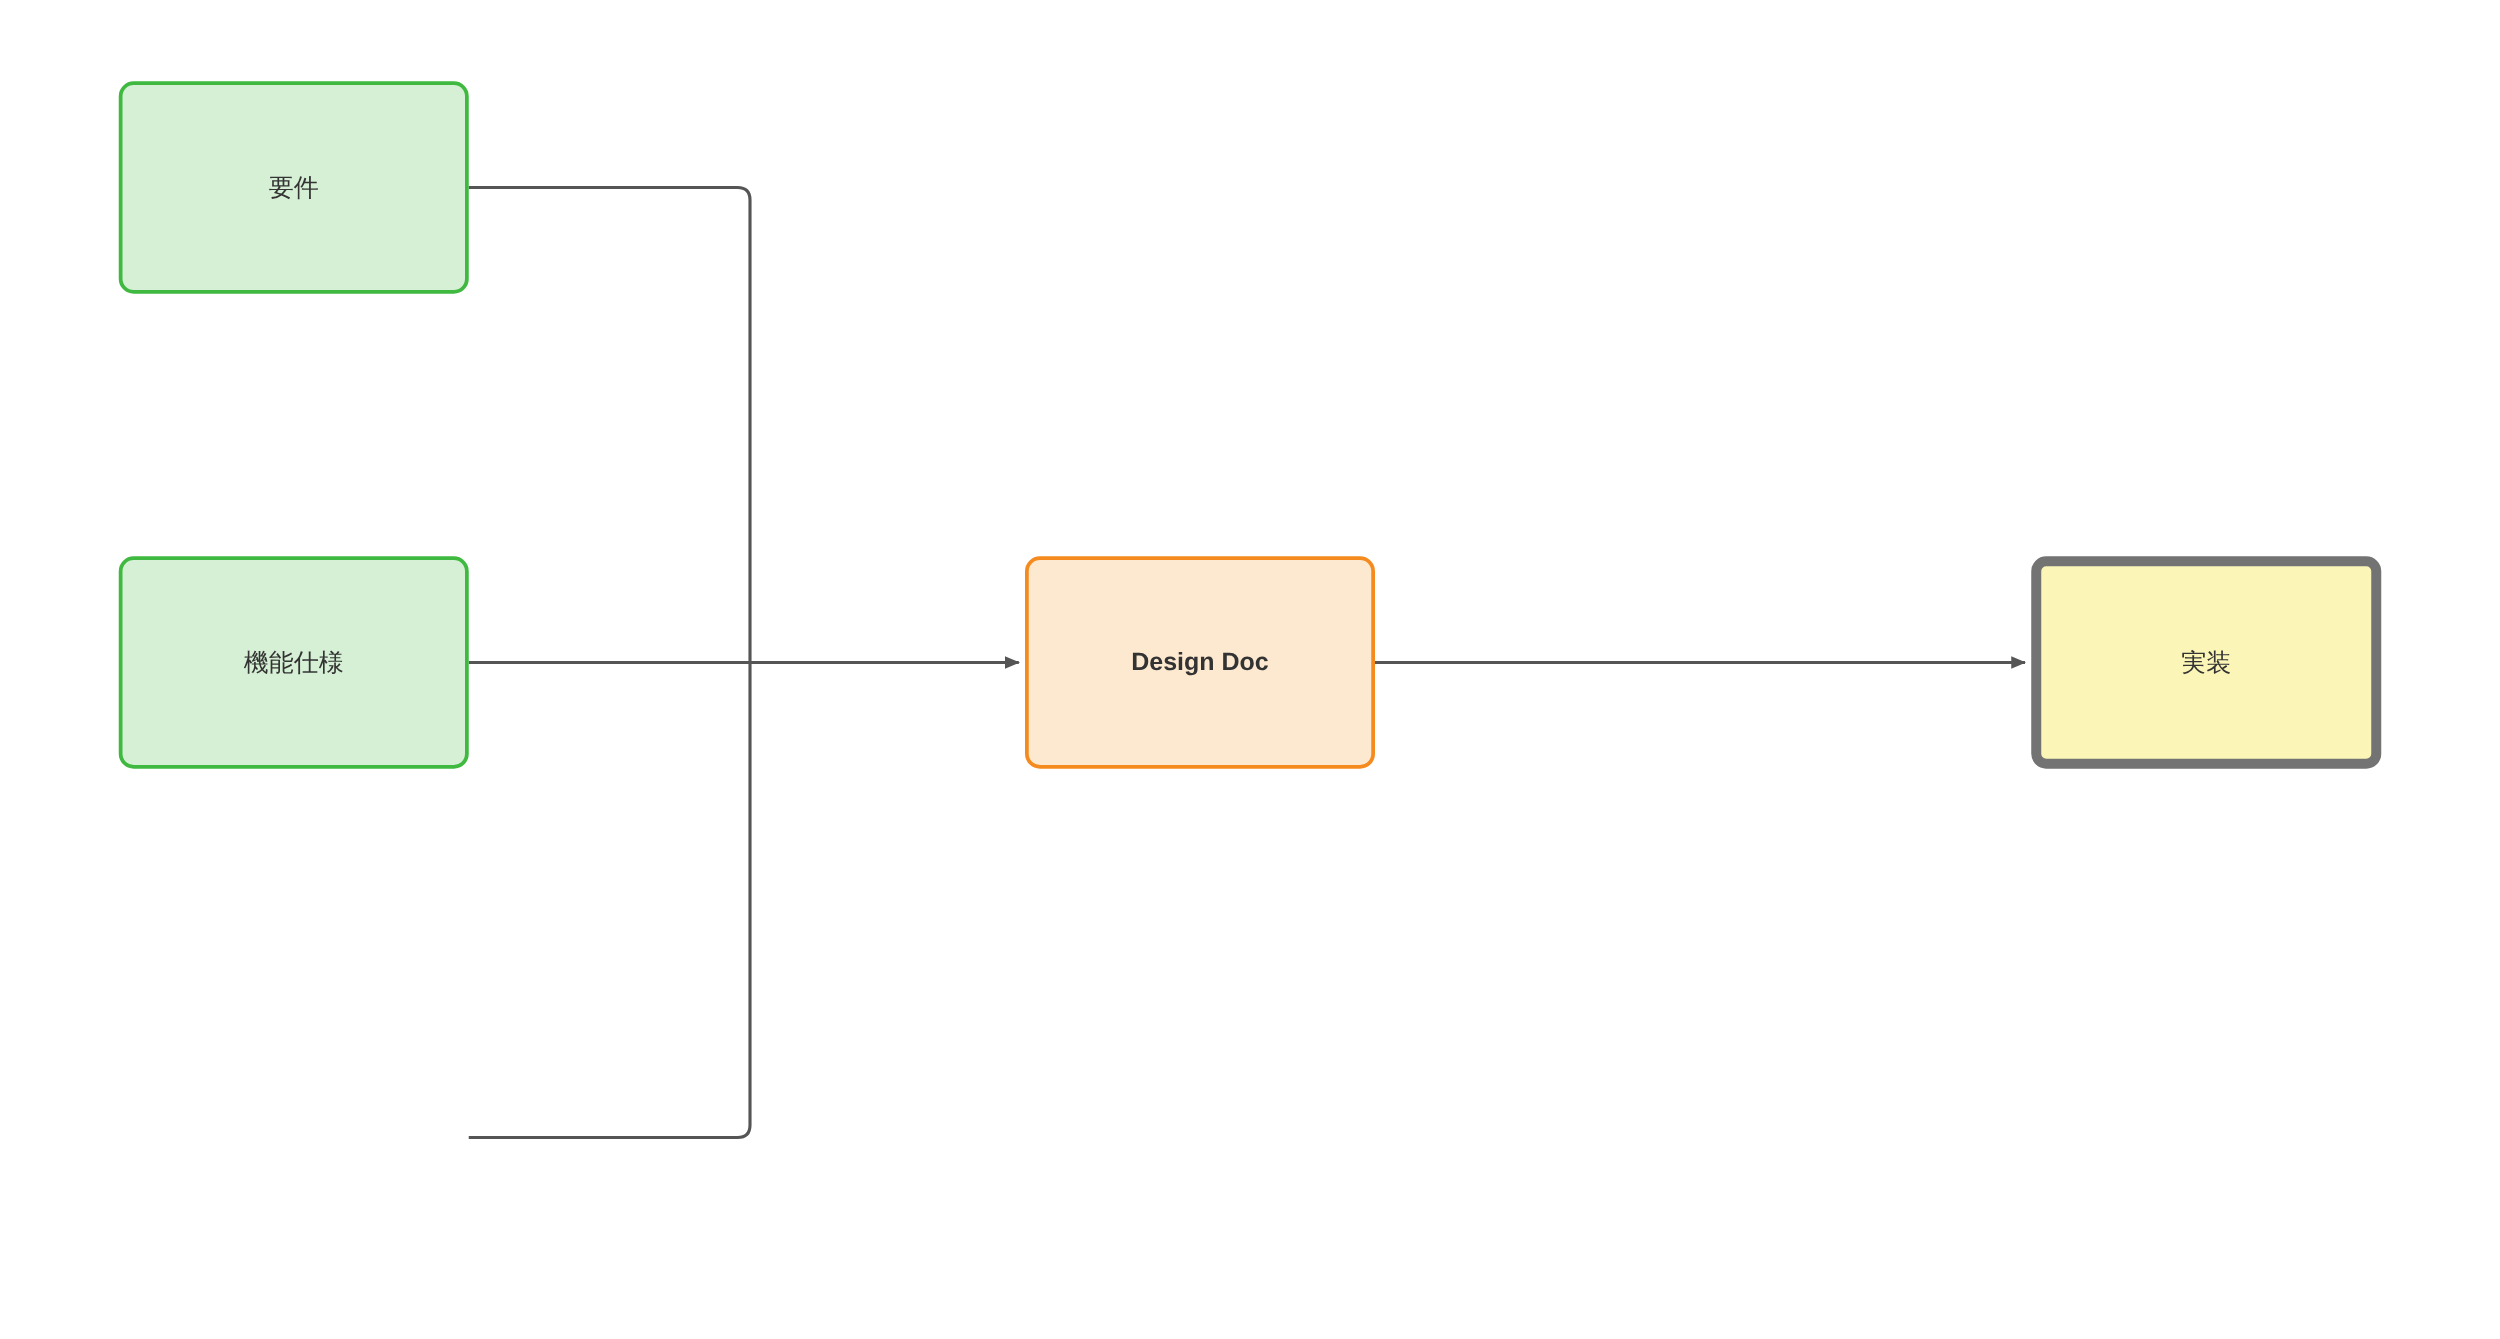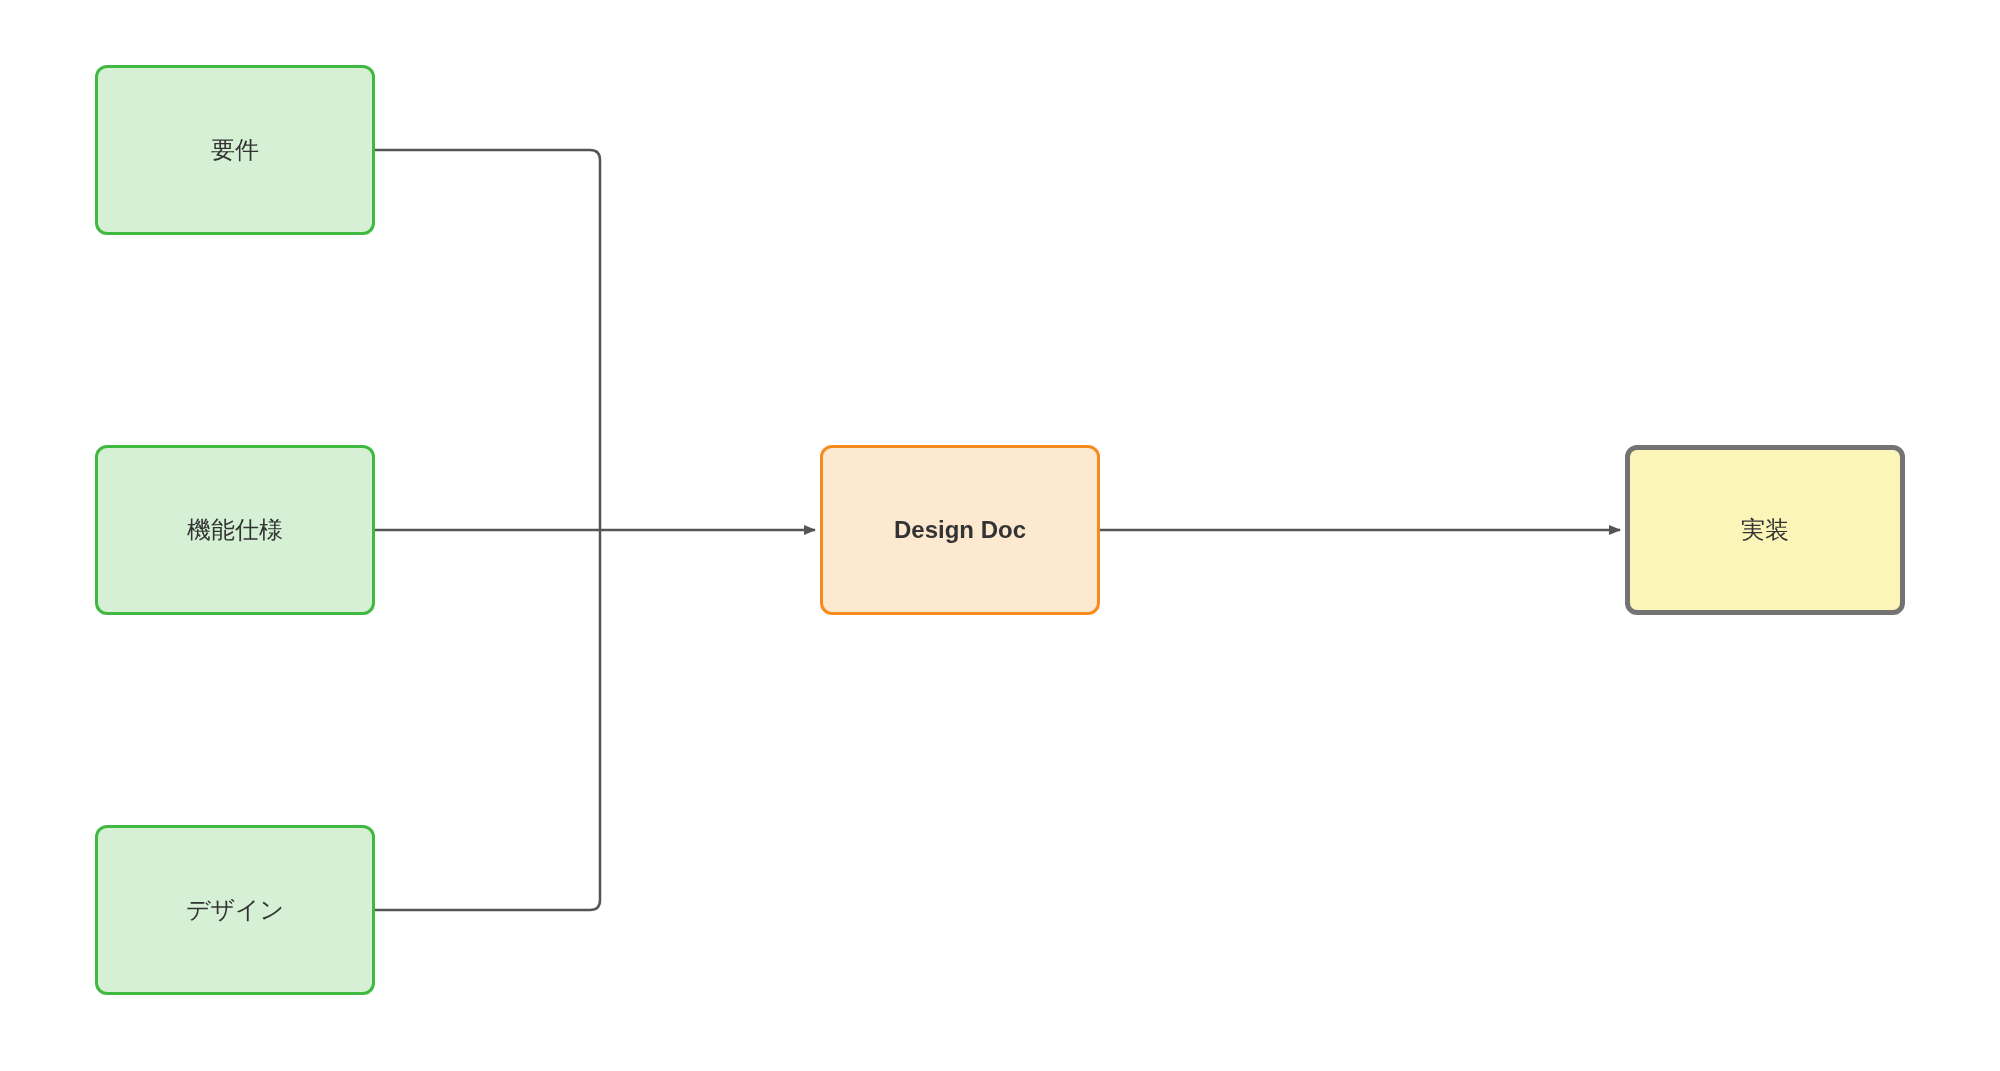--- a/index.html
+++ b/index.html
@@ -18,36 +18,36 @@
       position: relative;
       width: 100%;
       height: 100%;
     }
     .node {
       position: absolute;
       display: flex;
       align-items: center;
       justify-content: center;
       border-radius: 12px;
-      font-size: 24px;
+      font-size: 20px;
       color: #333;
       font-weight: 500;
     }
     .node-green {
       background: #d5f0d5;
       border: 3px solid #3fb93f;
     }
     .node-orange {
       background: #fde9d0;
       border: 3px solid #f58b1e;
       font-weight: 700;
     }
     .node-yellow {
       background: #fbf6b8;
-      border: 5px solid #737373;
+      border: 8px solid #737373;
     }
     svg.connectors {
       position: absolute;
       top: 0;
       left: 0;
       width: 2000px;
       height: 1071px;
       pointer-events: none;
     }
   </style>
@@ -75,23 +75,20 @@
   </svg>
 
   <div class="node node-green" style="left:95px; top:65px; width:280px; height:170px;">
     <span>要件</span>
   </div>
 
   <div class="node node-green" style="left:95px; top:445px; width:280px; height:170px;font-family:Liberation Mono, monospace;">
     <span>機能仕様</span>
   </div>
 
-  <div class="node node-green" style="left:95px; top:825px; width:280px; height:170px;">
-    <span>デザイン</span>
-  </div>
 
   <div class="node node-orange" style="left:820px; top:445px; width:280px; height:170px;">
     <span>Design Doc</span>
   </div>
 
   <div class="node node-yellow" style="left:1625px; top:445px; width:280px; height:170px;">
     <span>実装</span>
   </div>
 
 </div>

